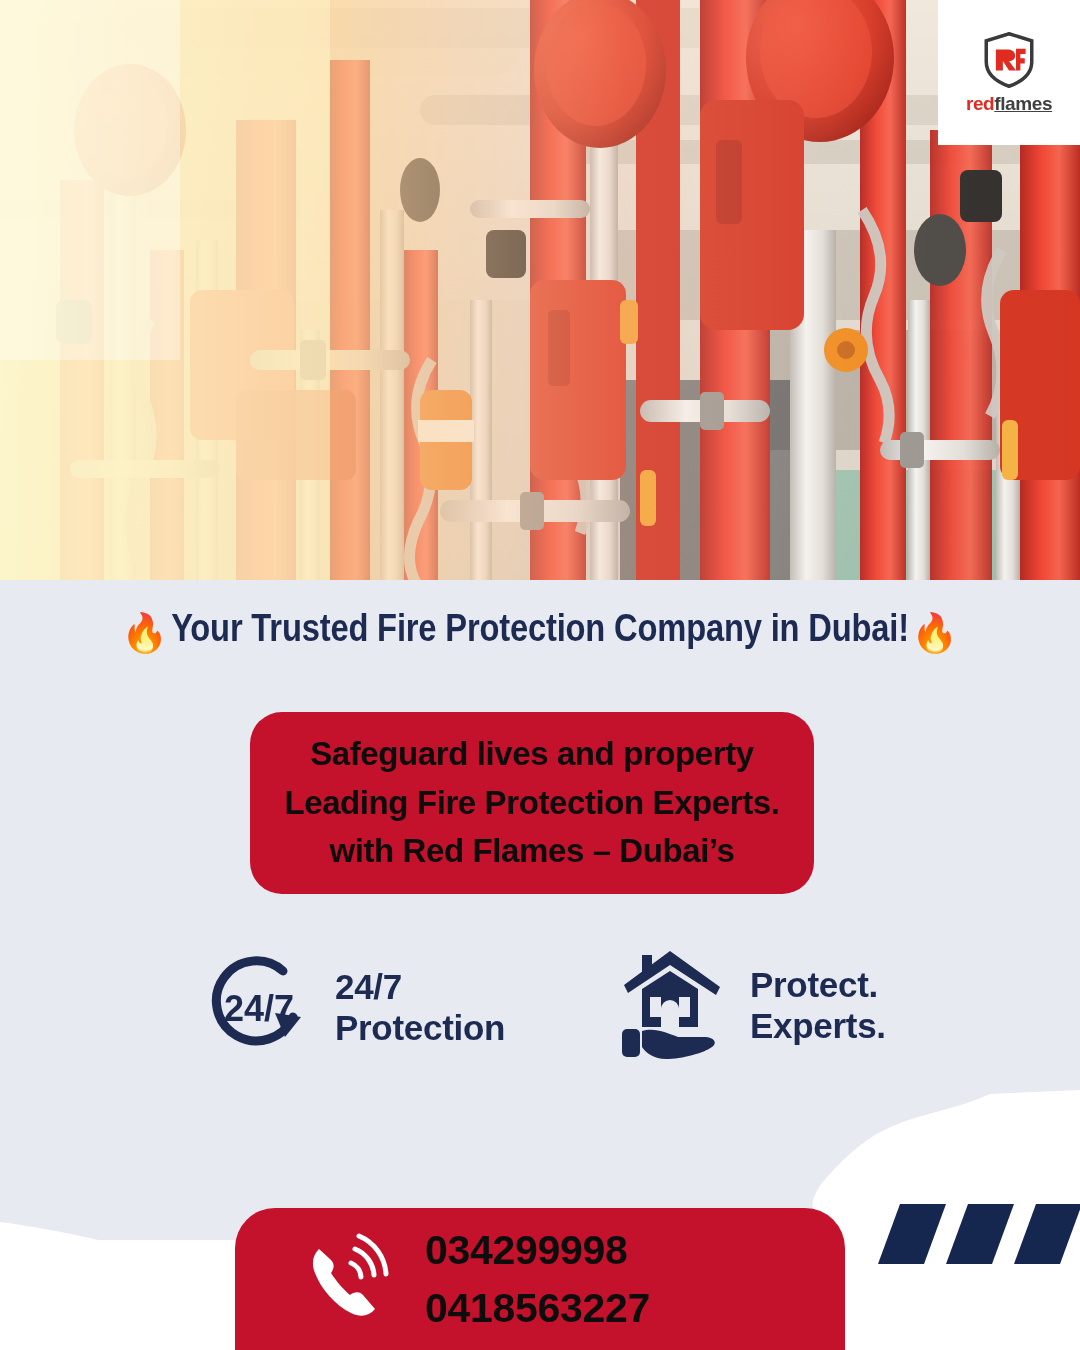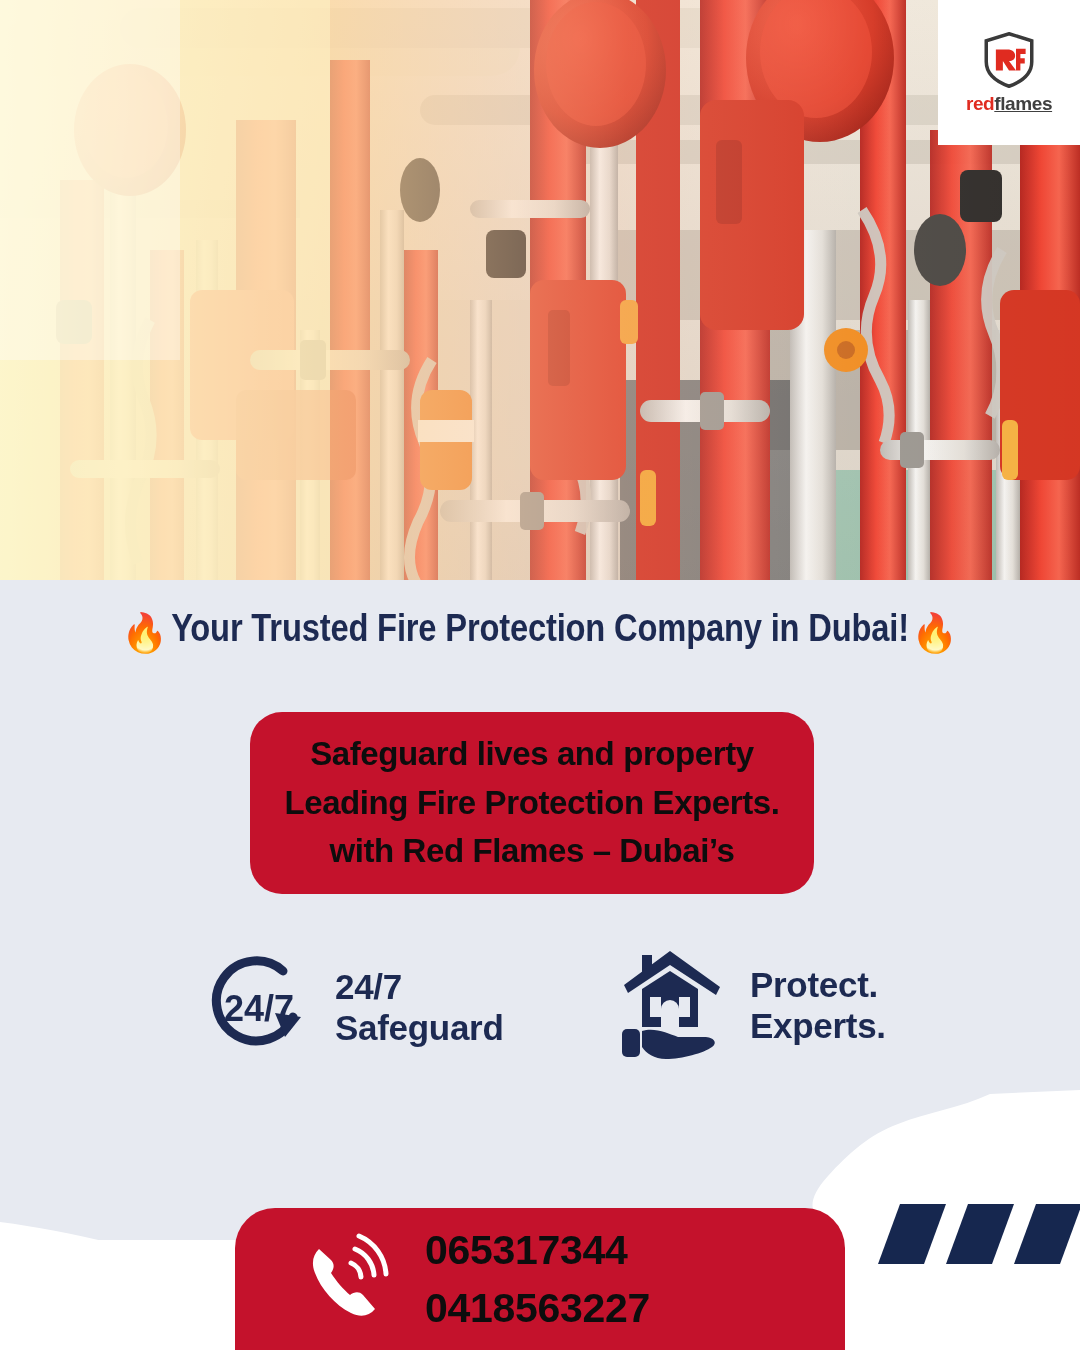--- a/index.html
+++ b/index.html
@@ -311,21 +311,21 @@
   <div class="features">
 
     <div class="feat feat-247">
       <svg class="feat-icon" width="104" height="104" viewBox="0 0 104 104">
         <path d="M74 16 A40 40 0 1 0 84 62" fill="none" stroke="#1d2a52" stroke-width="9" stroke-linecap="round"></path>
         <path d="M66 58 L92 62 L76 82 Z" fill="#1d2a52"></path>
         <text x="50" y="66" text-anchor="middle" font-family="Liberation Sans, sans-serif" font-size="36" font-weight="bold" fill="#1d2a52">24/7</text>
       </svg>
       <div class="feat-label">
         <div>24/7</div>
-        <div>Safeguard</div>
+        <div>Protection</div>
       </div>
     </div>
 
     <div class="feat feat-protect">
       <svg class="feat-icon" width="104" height="116" viewBox="0 0 104 116">
 
         <rect x="22" y="8" width="10" height="20" fill="#1d2a52"></rect>
 
         <path d="M50 4 L100 40 L96 48 L50 18 L8 46 L4 38 Z" fill="#1d2a52"></path>
 
@@ -354,21 +354,21 @@
         <path d="M22 16 C16 22 14 30 18 40 C24 56 38 72 54 80 C64 85 72 83 78 76
                  L66 62 C62 58 57 59 53 62 C47 57 39 48 34 40 C37 36 38 31 34 27 Z"></path>
       </g>
       <g fill="none" stroke="#ffffff" stroke-width="5" stroke-linecap="round">
         <path d="M54 30 a16 16 0 0 1 10 14"></path>
         <path d="M58 16 a30 30 0 0 1 19 26"></path>
         <path d="M62 3 a44 44 0 0 1 27 38"></path>
       </g>
     </svg>
     <div class="phone-nums">
-      <div>065317344</div>
+      <div>034299998</div>
       <div>0418563227</div>
     </div>
   </div>
 
   <svg class="stripes" viewBox="0 0 202 60">
     <g fill="#16274f">
       <path d="M22 0 h46 L46 60 H0 Z"></path>
       <path d="M90 0 h46 L114 60 H68 Z"></path>
       <path d="M158 0 h46 L182 60 H136 Z"></path>
       <path d="M226 0 h46 L250 60 H204 Z"></path>

